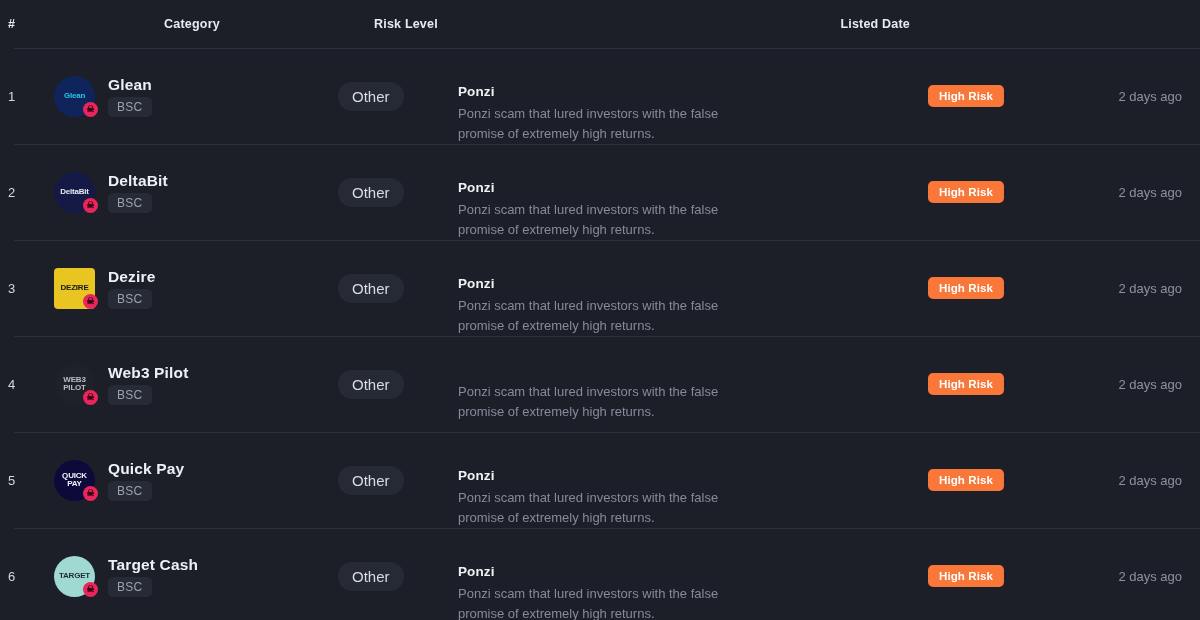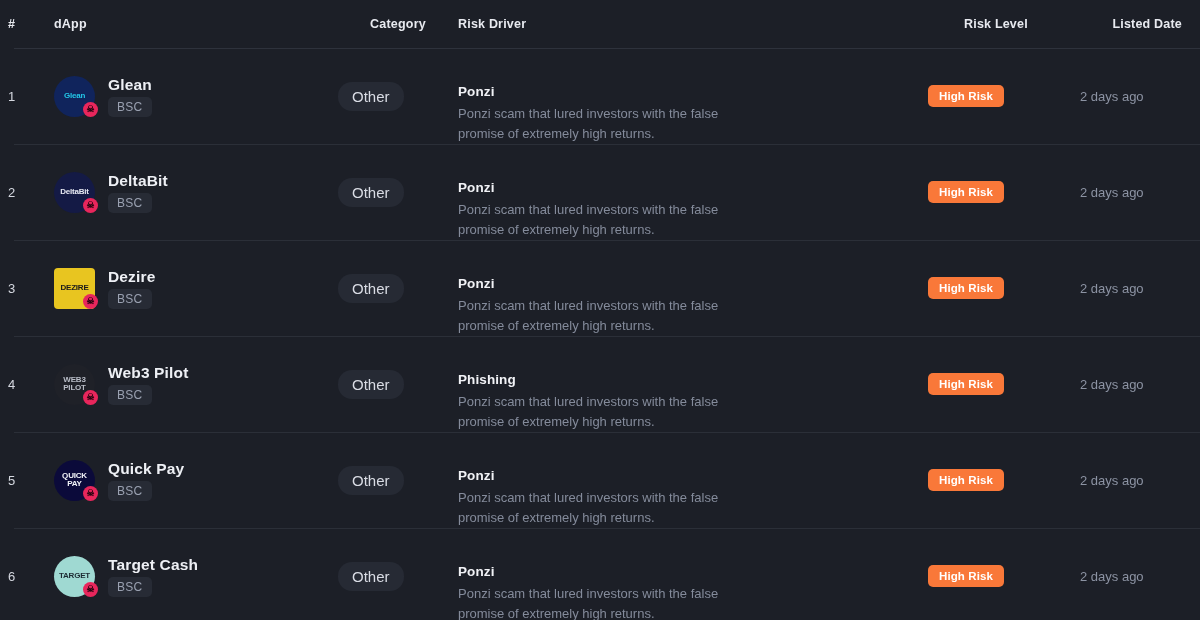--- a/index.html
+++ b/index.html
@@ -179,36 +179,35 @@
     font-size: 11.5px;
     font-weight: 700;
     padding: 5px 11px;
     border-radius: 5px;
     letter-spacing: .1px;
     white-space: nowrap;
   }
 
   
   .cell-date {
+    text-align: right;
     padding-right: 18px;
     font-size: 13px;
     color: #8c93a3;
     white-space: nowrap;
   }
 </style>
 </head>
 <body>
 
 <div class="table-wrap">
 
   <div class="thead row-grid">
     <div class="th th-num">#</div>
-    <div class="th th-dapp">dApp</div>
     <div class="th th-category">Category</div>
-    <div class="th th-driver">Risk Driver</div>
     <div class="th th-risk">Risk Level</div>
     <div class="th th-date">Listed Date</div>
   </div>
   <div class="head-divider"></div>
 
   <div class="tbody" id="tbody">
   <div class="trow row-grid">
     <div class="cell-num">1</div>
 
     <div class="cell-dapp">
@@ -310,21 +309,20 @@
         <span class="dapp-name">Web3 Pilot</span>
         <span class="chain-pill">BSC</span>
       </span>
     </div>
 
     <div class="cell-cat">
       <span class="cat-pill">Other</span>
     </div>
 
     <div class="cell-driver">
-      <div class="driver-title">Phishing</div>
       <div class="driver-desc">Ponzi scam that lured investors with the false promise of extremely high returns.</div>
     </div>
 
     <div class="cell-risk">
       <span class="risk-badge" style="background: rgb(249, 120, 57); color: rgb(255, 255, 255);">High Risk</span>
     </div>
 
     <div class="cell-date">2 days ago</div>
   </div>
 

